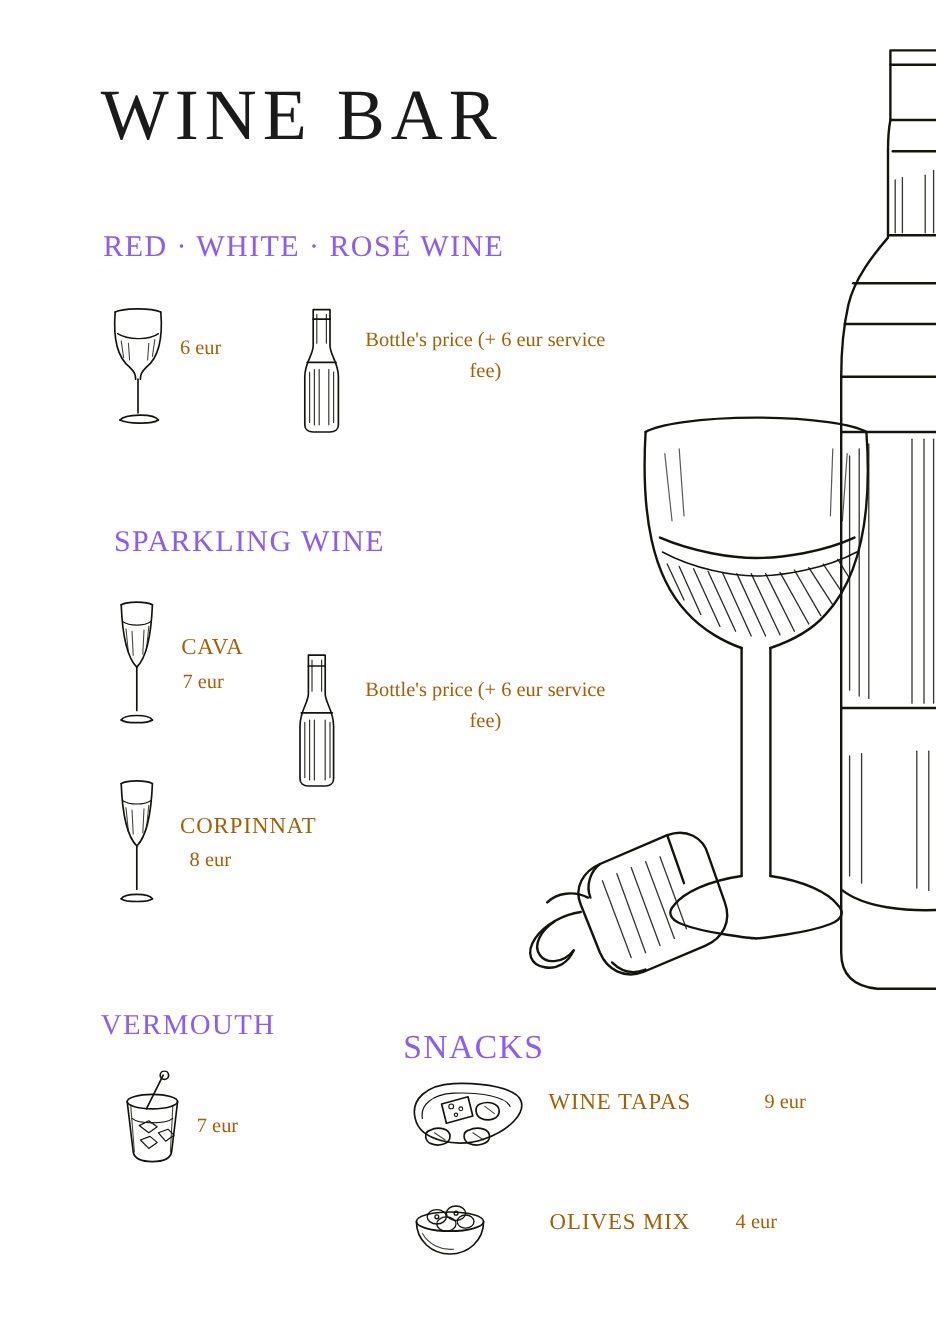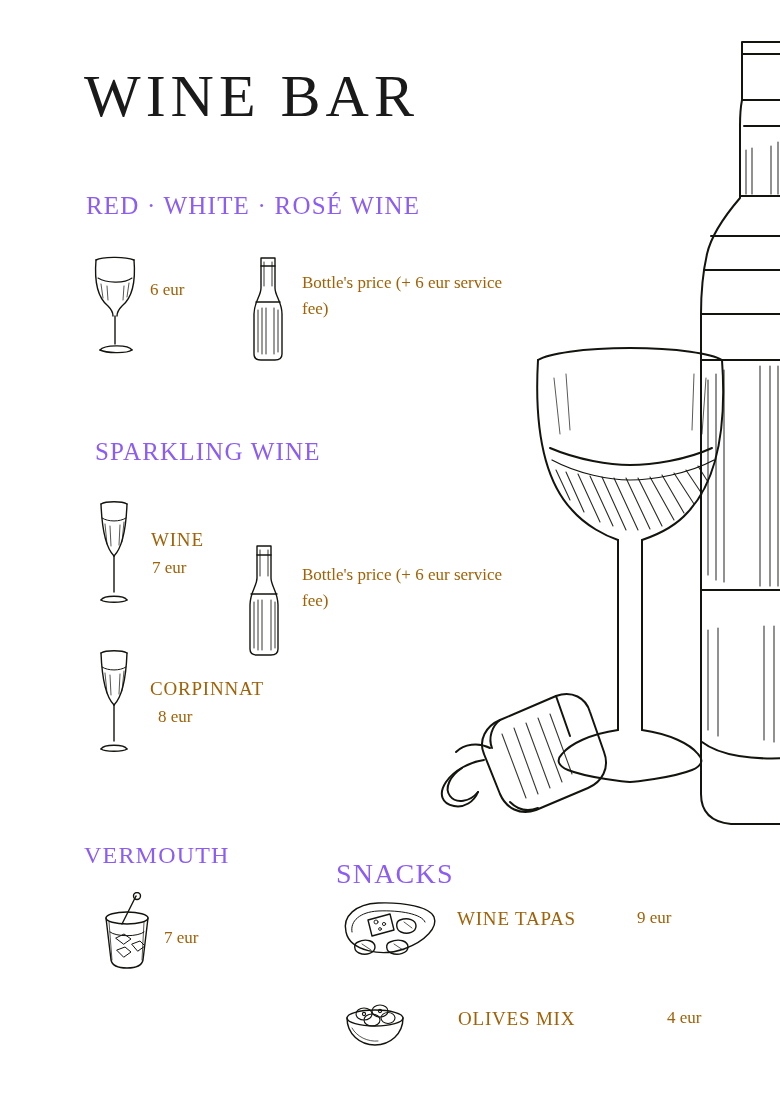--- a/index.html
+++ b/index.html
@@ -8,20 +8,21 @@
     background: #ffffff;
   }
   .page {
     position: relative;
     width: 780px;
     height: 1103px;
     background: #ffffff;
     overflow: hidden;
     font-family: "Liberation Serif", serif;
     color: #111111;
+    text-align: center;
   }
 
   
   .title {
     position: absolute;
     left: 84px;
     top: 62px;
     font-family: "Liberation Serif", serif;
     font-size: 60px;
     letter-spacing: 5px;
@@ -68,21 +69,21 @@
   #corpinnat-price { left: 158px; top: 707px; }
 
   
   #vermouth-price { left: 164px; top: 928px; }
 
   
   #tapas-name  { left: 457px; top: 908px; }
   #tapas-price { left: 637px; top: 908px; }
   #tapas-desc  { left: 457px; top: 940px; }
   #olives-name { left: 458px; top: 1008px; }
-  #olives-price { left: 667px; top: 1008px; }
+  #olives-price { left: 613px; top: 1008px; }
 
   .art { position: absolute; }
   .art svg { display: block; }
 </style>
 </head>
 <body>
 
 <div class="page">
 
   <div class="art" style="left:430px; top:30px;">
@@ -234,21 +235,21 @@
         <path d="M9 104 c4 3 22 3 26 0"></path>
         <g stroke-width="0.9" opacity="0.8">
           <line x1="13" y1="28" x2="15" y2="48"></line>
           <line x1="18" y1="30" x2="19" y2="50"></line>
           <line x1="28" y1="29" x2="27" y2="49"></line>
           <line x1="32" y1="26" x2="30" y2="46"></line>
         </g>
       </g>
     </svg>
   </div>
-  <div class="item-name" id="cava-name">WINE</div>
+  <div class="item-name" id="cava-name">CAVA</div>
   <div class="price" id="cava-price">7 eur</div>
 
   <div class="art" style="left:240px; top:540px;">
     <svg width="48" height="120" viewBox="0 0 48 120" xmlns="http://www.w3.org/2000/svg">
       <g fill="none" stroke="#14140f" stroke-width="1.4" stroke-linecap="round" stroke-linejoin="round">
         <path d="M17 6 h14 v32 c0 8 7 14 7 27 v44 c0 4 -3 6 -7 6 h-14 c-4 0 -7 -2 -7 -6 v-44 c0 -13 7 -19 7 -27 z"></path>
         <line x1="17" y1="15" x2="31" y2="15"></line>
         <line x1="11" y1="54" x2="37" y2="54"></line>
         <g stroke-width="1" opacity="0.85">
           <line x1="14" y1="62" x2="14" y2="108"></line>

